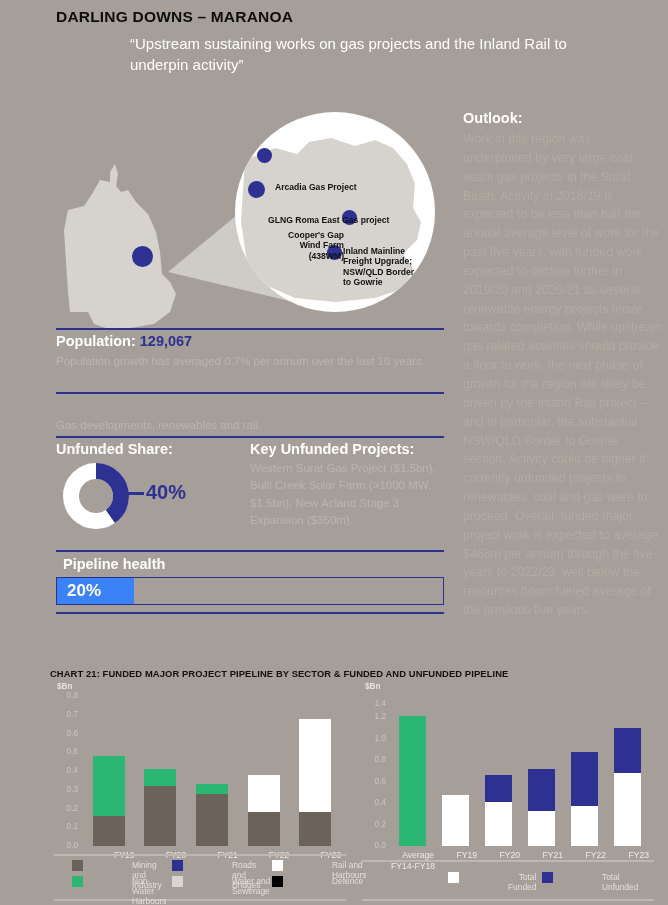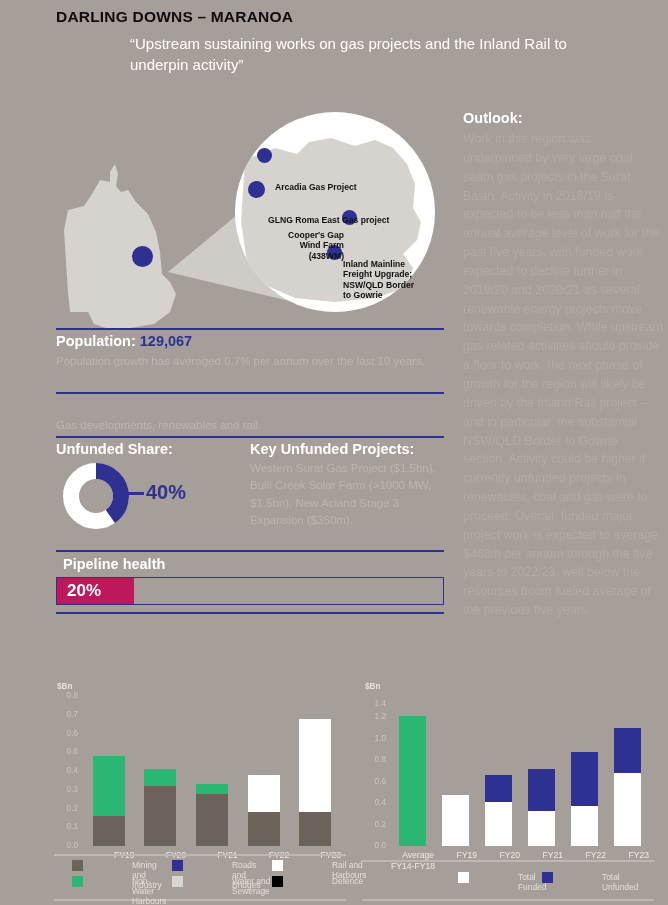--- a/index.html
+++ b/index.html
@@ -60,21 +60,21 @@
                font-size: 20px; font-weight: bold; color: #2e3192; }
   .donut-tick { position: absolute; left: 126px; top: 492px; width: 18px; height: 3px; background: #2e3192; }
 
   .ph-head { position: absolute; left: 56px; top: 556px; font-size: 14.5px; font-weight: bold; color: #fff; margin-left: 7px; }
   .ph-bar {
     position: absolute; left: 56px; top: 577px; width: 388px; height: 28px;
     border: 1.5px solid #2e3192; background: transparent;
   }
   .ph-fill {
     position: absolute; left: 0; top: 0; height: 100%;
-    background: #be185d; display: flex; align-items: center; padding-left: 10px;
+    background: #3b82f6; display: flex; align-items: center; padding-left: 10px;
   }
   .ph-fill span { font-size: 17px; font-weight: bold; color: #fff; }
 
   
   .ol-head { position: absolute; left: 463px; top: 110px; font-size: 14.5px; font-weight: bold; color: #fff; }
   .ol-body { position: absolute; left: 463px; top: 130px; width: 200px;
              font-size: 12.4px; line-height: 1.52; color: #b4aaa4; }
 
   
   .chart-title {
@@ -123,21 +123,21 @@
       <div class="pin" style="left:13px; top:69px; width:17px; height:17px;"></div>
       <div class="pin" style="left:107px; top:98px; width:15px; height:15px;"></div>
       <div class="pin" style="left:92px; top:133px; width:15px; height:15px;"></div>
     </div>
 
     <div class="pin-lbl" style="left:225px; top:78px;">Arcadia Gas Project</div>
     <div class="pin-lbl" style="left:218px; top:111px;">GLNG Roma East Gas project</div>
     <div class="pin-lbl r" style="left:218px; top:126px; width:76px;">Cooper's Gap
 Wind Farm
 (438WM)</div>
-    <div class="pin-lbl" style="left:293px; top:155px;">Inland Mainline
+    <div class="pin-lbl" style="left:293px; top:142px;">Inland Mainline
 Freight Upgrade;
 NSW/QLD Border
 to Gowrie</div>
   </div>
 
   <div class="rule" style="top:328px;"></div>
   <div class="pop-head">
     <span>Population: </span><span class="num">129,067</span>
   </div>
   <div class="pop-sub">Population growth has averaged 0.7% per annum over the last 10 years.</div>
@@ -162,20 +162,21 @@
   <div class="ph-bar">
     <div class="ph-fill" id="ph-fill" style="width: 20%;">
       <span>20%</span>
     </div>
   </div>
   <div class="rule" style="top:612px;"></div>
 
   <div class="ol-head">Outlook:</div>
   <div class="ol-body">Work in this region was underpinned by very large coal seam gas projects in the Surat Basin. Activity in 2018/19 is expected to be less than half the annual average level of work for the past five years, with funded work expected to decline further in 2019/20 and 2020/21 as several renewable energy projects move towards completion. While upstream gas related activities should provide a floor to work, the next phase of growth for the region will likely be driven by the Inland Rail project – and in particular, the substantial NSW/QLD Border to Gowrie section. Activity could be higher if currently unfunded projects in renewables, coal and gas were to proceed. Overall, funded major project work is expected to average $468m per annum through the five years to 2022/23, well below the resources boom fueled average of the previous five years.</div>
 
+  <div class="chart-title">CHART 21: FUNDED MAJOR PROJECT PIPELINE BY SECTOR &amp; FUNDED AND UNFUNDED PIPELINE</div>
 
   <div class="chart" id="chart-left" style="left:50px; top:682px; width:300px; height:220px;">
       <div class="axis-unit" style="left: 7px; top: 0px;">$Bn</div>
       <div class="ytick" style="left: 6px; top: 159px;">0.0</div>
       <div class="ytick" style="left: 6px; top: 140.25px;">0.1</div>
       <div class="ytick" style="left: 6px; top: 121.5px;">0.2</div>
       <div class="ytick" style="left: 6px; top: 102.75px;">0.3</div>
       <div class="ytick" style="left: 6px; top: 84px;">0.4</div>
       <div class="ytick" style="left: 6px; top: 65.25px;">0.6</div>
       <div class="ytick" style="left: 6px; top: 46.5px;">0.6</div>
@@ -245,21 +246,21 @@
       <div class="bar" style="left: 170.17px; width: 26.66px; height: 41.7857px; top: 86.8571px; background: rgb(46, 49, 146);"></div>
       <div class="xtick" style="left: 162px; width: 43px; top: 168px; white-space: pre;">FY21</div>
       <div class="bar" style="left: 213.17px; width: 26.66px; height: 39.6429px; top: 124.357px; background: rgb(255, 255, 255);"></div>
       <div class="bar" style="left: 213.17px; width: 26.66px; height: 54.6429px; top: 69.7143px; background: rgb(46, 49, 146);"></div>
       <div class="xtick" style="left: 205px; width: 43px; top: 168px; white-space: pre;">FY22</div>
       <div class="bar" style="left: 256.17px; width: 26.66px; height: 72.8571px; top: 91.1429px; background: rgb(255, 255, 255);"></div>
       <div class="bar" style="left: 256.17px; width: 26.66px; height: 45px; top: 46.1429px; background: rgb(46, 49, 146);"></div>
       <div class="xtick" style="left: 248px; width: 43px; top: 168px; white-space: pre;">FY23</div>
       <div class="legend-rule" style="left: 4px; top: 178px; width: 292px;"></div>
       <div class="legend-rule" style="left: 4px; top: 217px; width: 292px;"></div>
-      <div class="lg-item" style="left: 100px; top: 190px; width: 74px;">
+      <div class="lg-item" style="left: 90px; top: 190px; width: 74px; text-align: right;">
         <span class="lg-sw" style="background: rgb(255, 255, 255);"></span>
         <span class="lg-tx">Total Funded</span>
       </div>
       <div class="lg-item" style="left: 184px; top: 190px; width: 90px;">
         <span class="lg-sw" style="background: rgb(46, 49, 146);"></span>
         <span class="lg-tx">Total Unfunded</span>
       </div>
     </div>
 
 </div>

